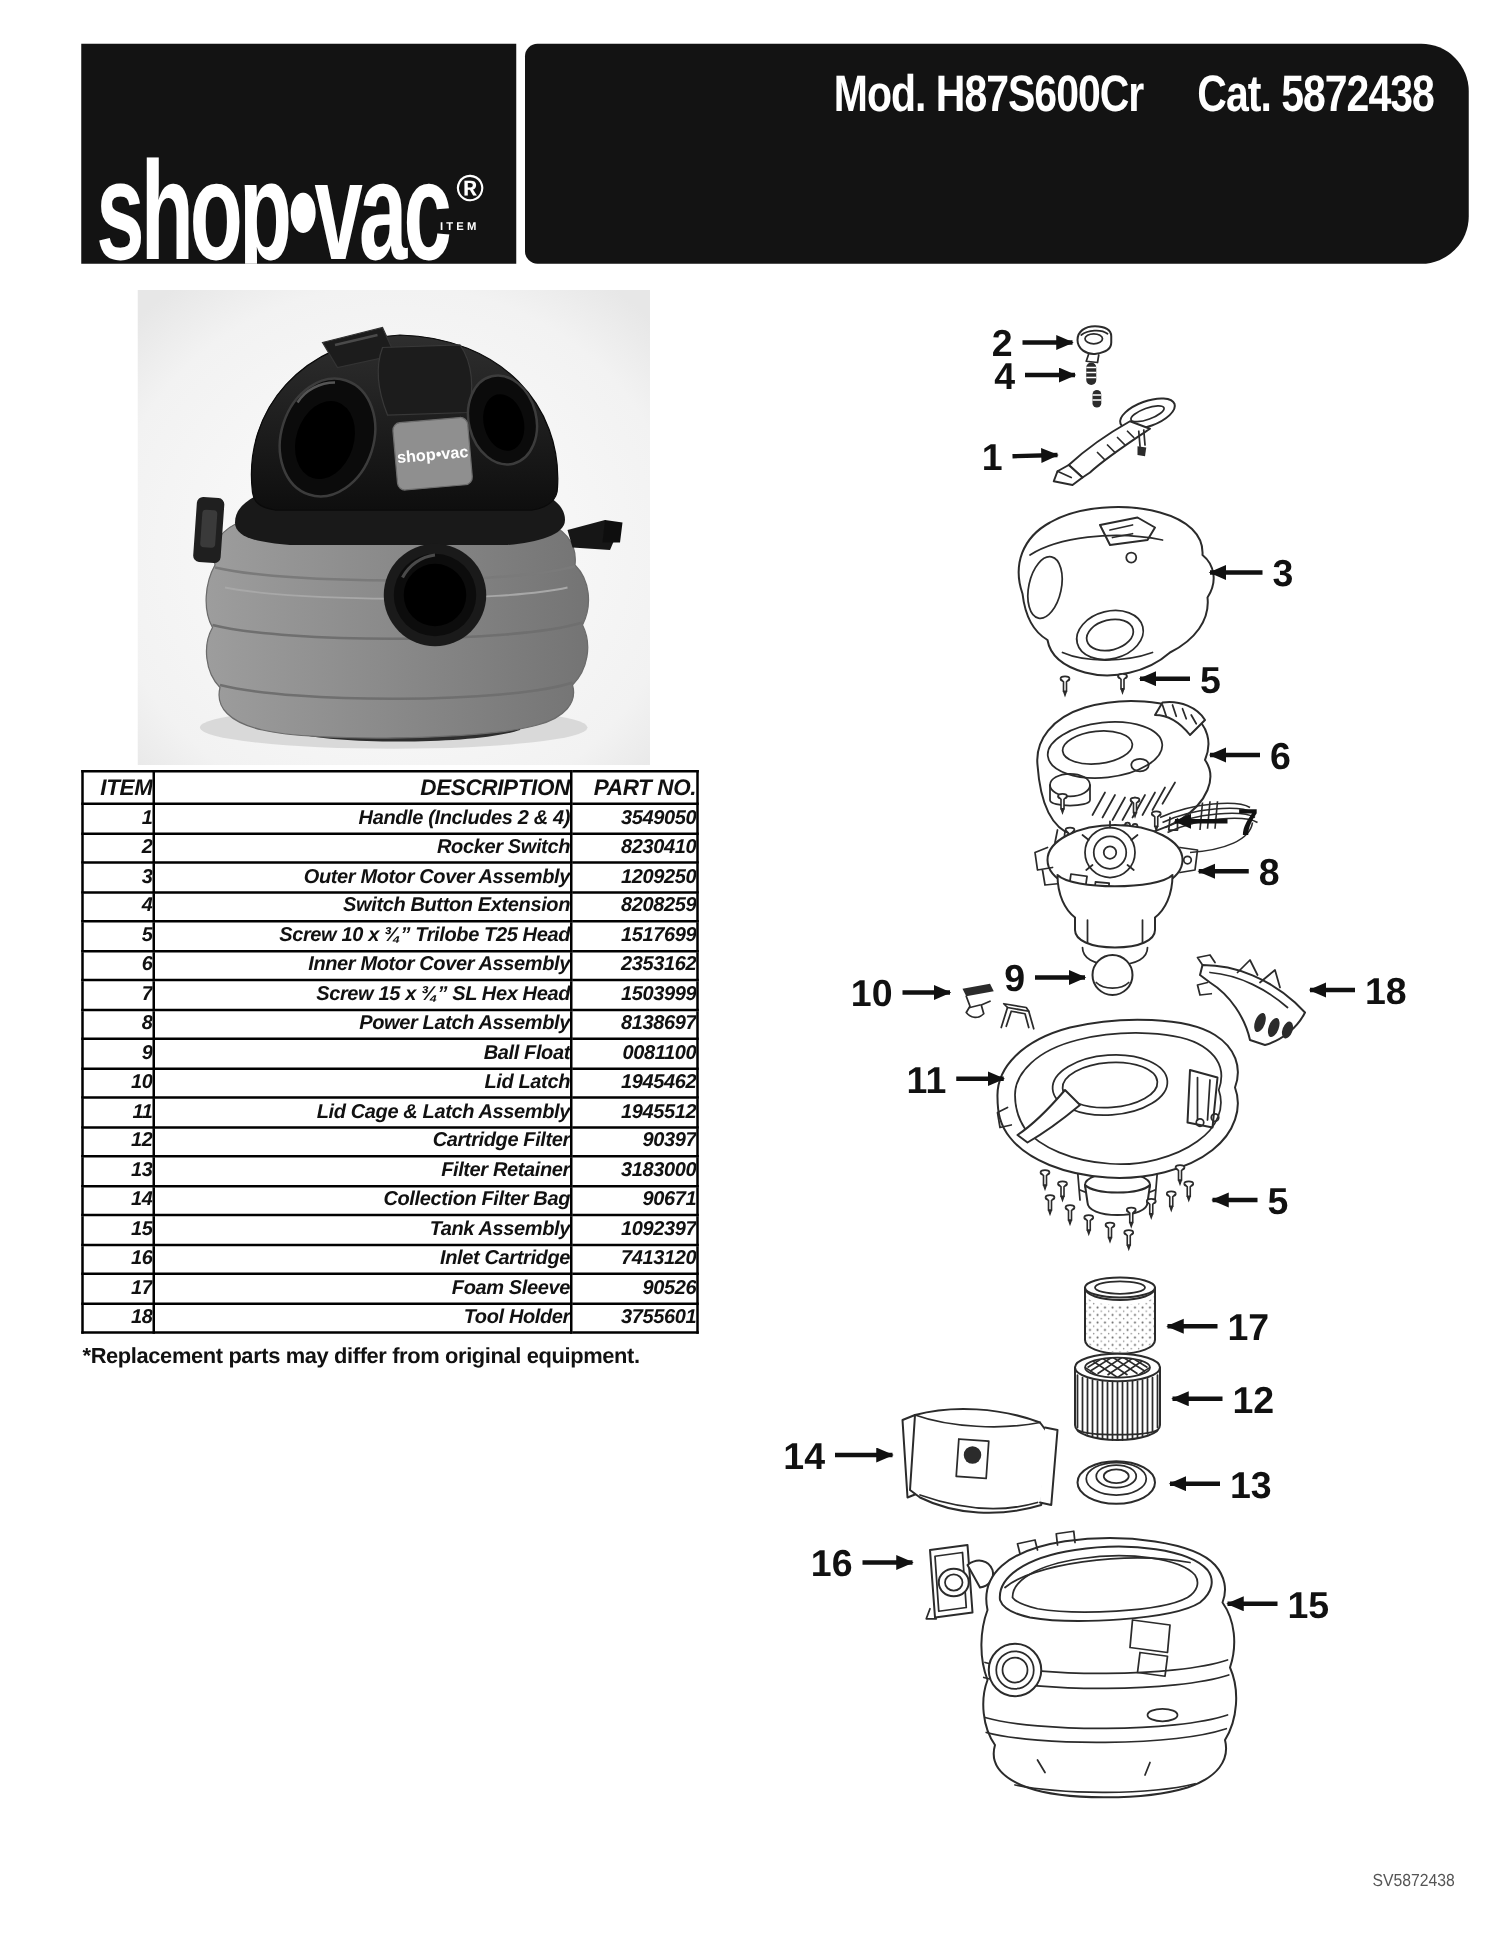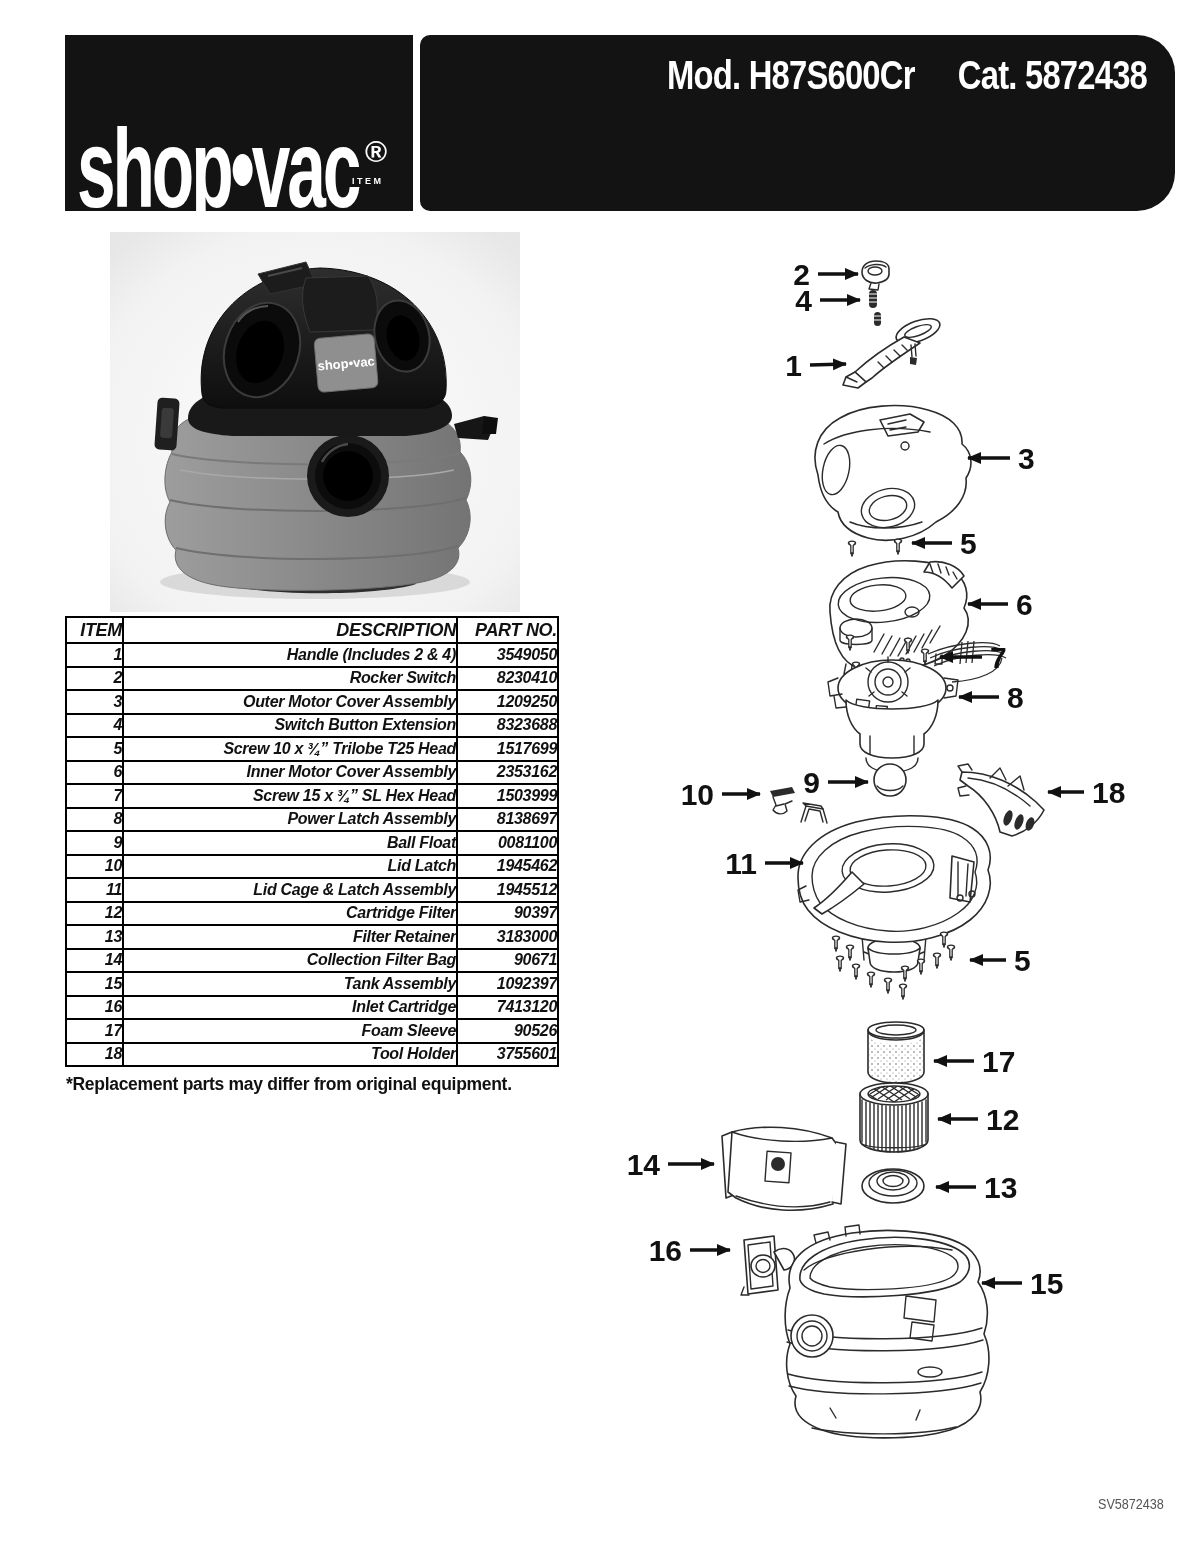--- a/index.html
+++ b/index.html
@@ -156,21 +156,21 @@
           <td>8230410</td>
         </tr>
         <tr>
           <td>3</td>
           <td>Outer Motor Cover Assembly</td>
           <td>1209250</td>
         </tr>
         <tr>
           <td>4</td>
           <td>Switch Button Extension</td>
-          <td>8323688</td>
+          <td>8208259</td>
         </tr>
         <tr>
           <td>5</td>
           <td>Screw 10 x ¾” Trilobe T25 Head</td>
           <td>1517699</td>
         </tr>
         <tr>
           <td>6</td>
           <td>Inner Motor Cover Assembly</td>
           <td>2353162</td>

